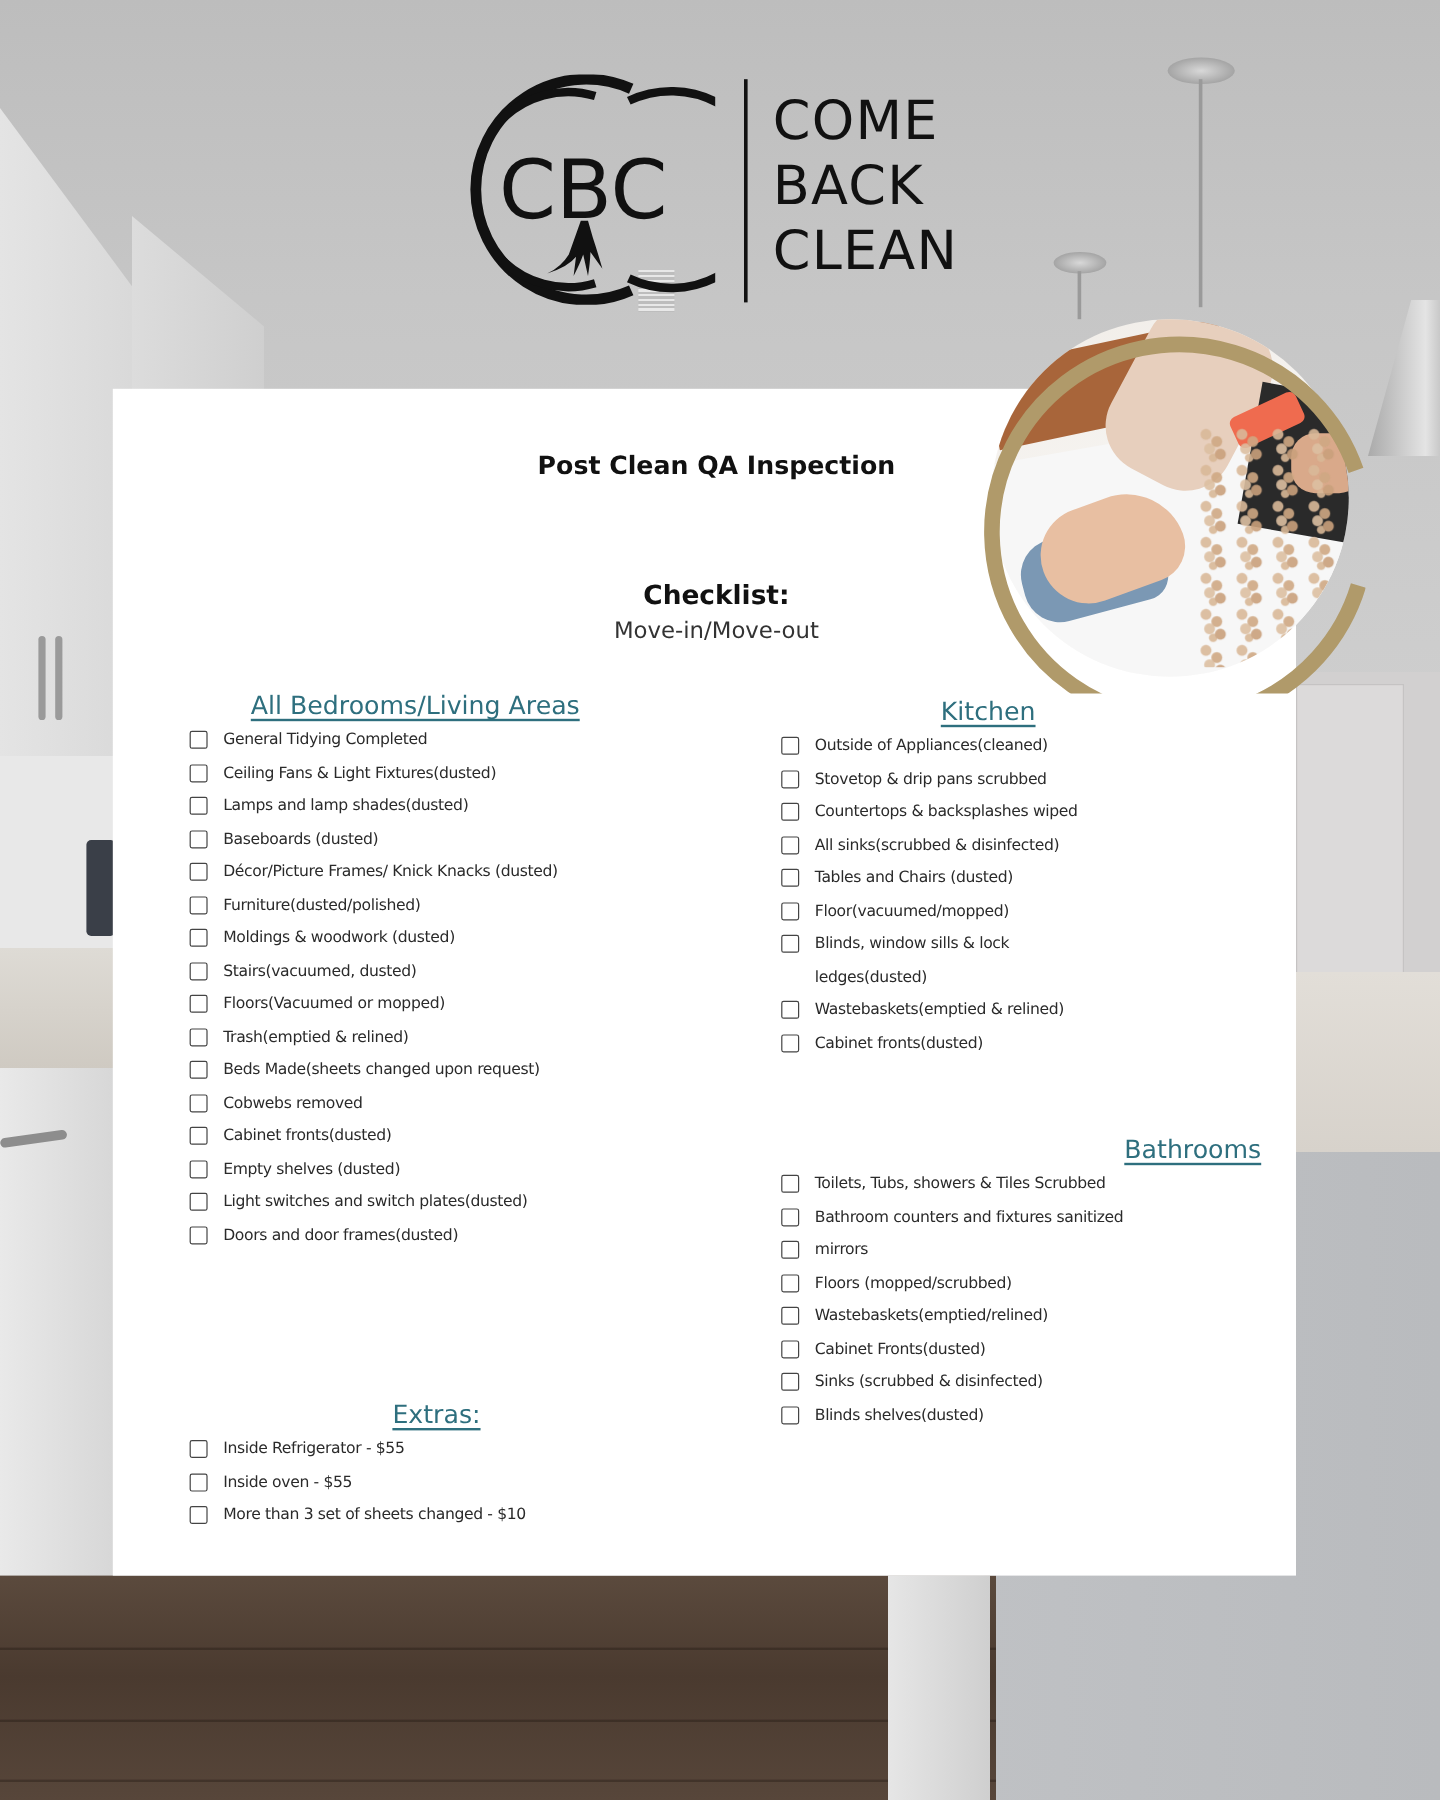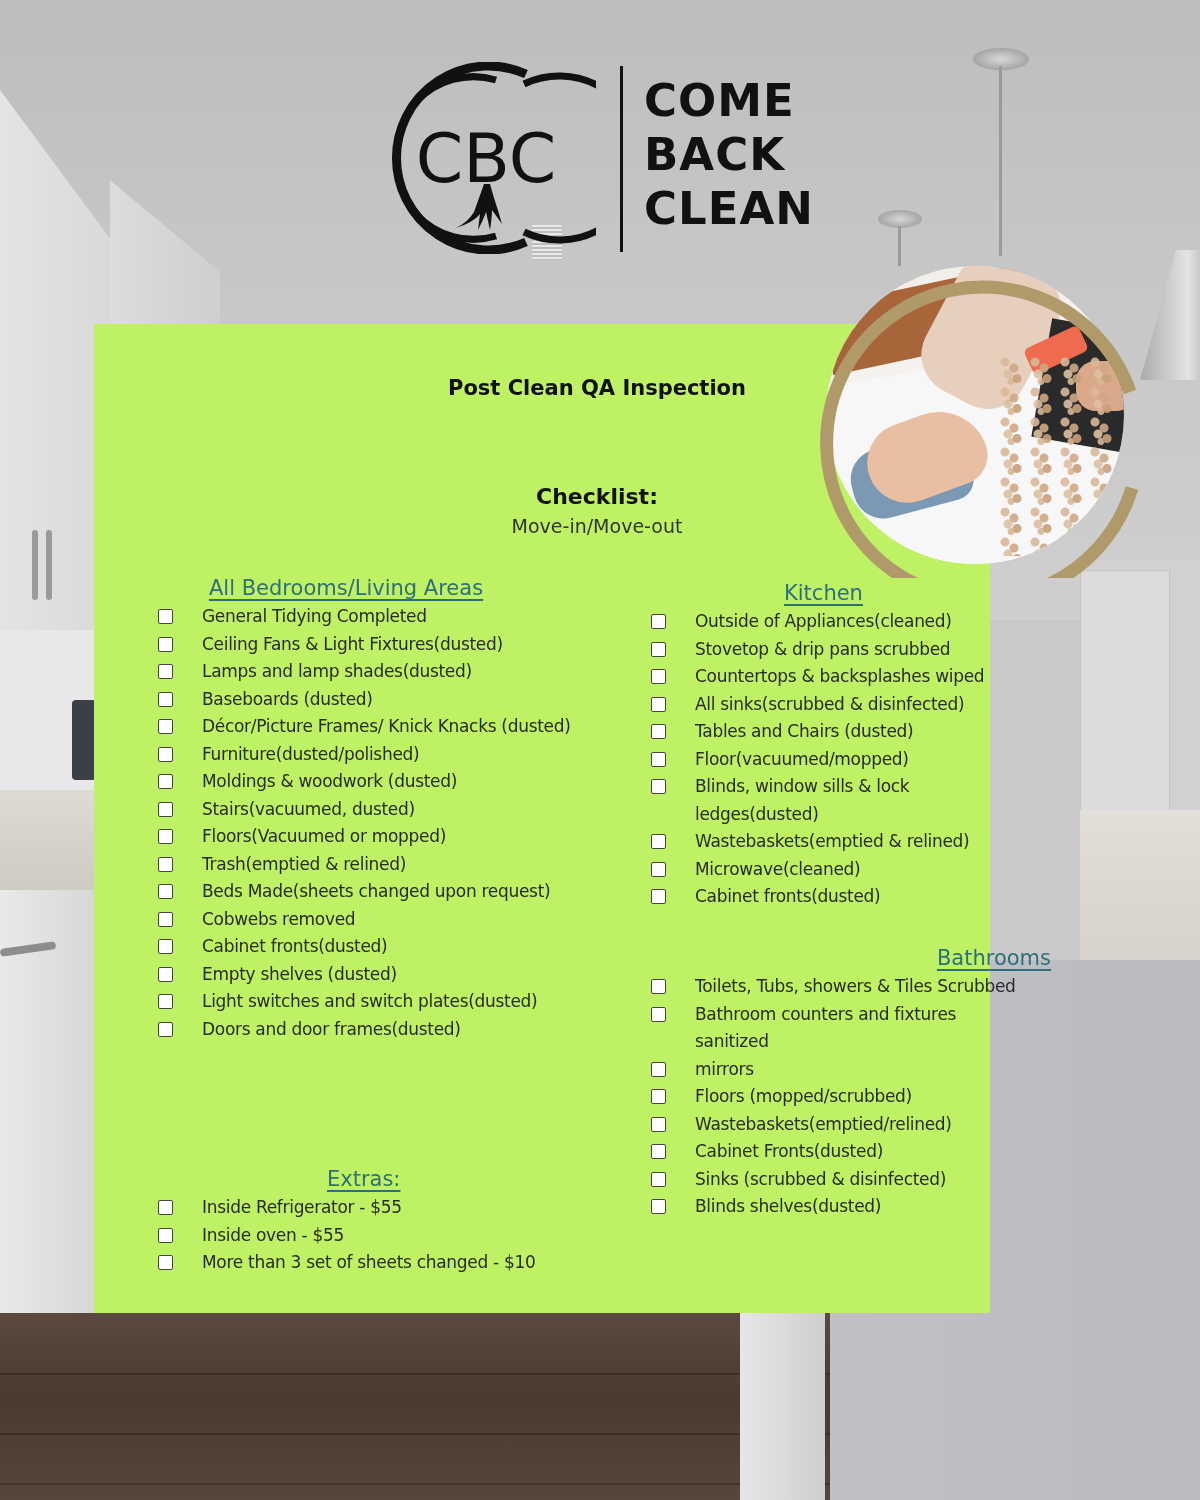--- a/index.html
+++ b/index.html
@@ -95,29 +95,29 @@
   
   .logo {
     position: absolute; left: 376px; top: 62px; width: 430px; height: 192px;
   }
   .logo-mark { position: absolute; left: 0; top: 0; width: 220px; height: 192px; }
   .logo-divider {
     position: absolute; left: 244px; top: 4px; width: 3px; height: 186px; background: #111;
   }
   .logo-word {
     position: absolute; left: 268px; top: 12px;
-    font-family: "DejaVu Sans", sans-serif; font-weight: 700;
+    font-family: "DejaVu Sans", sans-serif; font-weight: 400;
     font-size: 45px; line-height: 54px; color: #111; letter-spacing: 1px;
   }
   .logo-word div { white-space: nowrap; }
 
   
   .card {
-    position: absolute; left: 94px; top: 324px; width: 896px; height: 989px;
-    background: #bef264;
+    position: absolute; left: 94px; top: 324px; width: 986px; height: 989px;
+    background: #ffffff;
   }
   .doc-title {
     position: absolute; left: 0; width: 1006px; top: 52px; text-align: center;
     font-family: "DejaVu Sans", sans-serif; font-weight: bold; font-size: 21px;
     color: #111;
   }
   .checklist-title {
     position: absolute; left: 0; width: 1006px; top: 160px; text-align: center;
     font-family: "DejaVu Sans", sans-serif; font-weight: bold; font-size: 22px;
     color: #111;
@@ -128,23 +128,22 @@
   }
   .section { position: absolute; }
   .section-heading {
     font-family: "DejaVu Sans", sans-serif; font-size: 21px;
     color: #2e6f7e; text-decoration: underline; text-underline-offset: 4px;
     text-align: center; height: 30px; line-height: 30px;
   }
   .items { list-style: none; }
   .item {
     display: flex; align-items: flex-start;
-    font-family: "DejaVu Sans", sans-serif; font-size: 17px; color: #2a2a2a;
+    font-family: "DejaVu Sans", sans-serif; font-size: 13px; color: #2a2a2a;
     line-height: 27.5px;
-    gap: 16px;
   }
   .cb {
     flex: 0 0 auto; width: 15px; height: 15px; border: 1.6px solid #444;
     border-radius: 2px; margin-top: 6px; margin-right: 13px; background: #fff;
     cursor: pointer;
   }
   .item .label { letter-spacing: -0.3px; }
 
   .sec-bed { left: 64px; top: 249px; width: 470px; }
   .sec-bed .section-heading { padding-left: 0; text-align: left; margin-left: 51px; }
@@ -384,24 +383,20 @@
       <li class="item">
           <span class="cb"></span>
           <span class="label" style="max-width:250px;">Blinds, window sills &amp; lock ledges(dusted)</span>
         </li>
       <li class="item">
           <span class="cb"></span>
           <span class="label">Wastebaskets(emptied &amp; relined)</span>
         </li>
       <li class="item">
           <span class="cb"></span>
-          <span class="label">Microwave(cleaned)</span>
-        </li>
-      <li class="item">
-          <span class="cb"></span>
           <span class="label">Cabinet fronts(dusted)</span>
         </li>
     </ul>
   </div>
 
   <div class="section sec-bath">
     <div class="section-heading">Bathrooms</div>
     <ul class="items">
       <li class="item">
           <span class="cb"></span>

